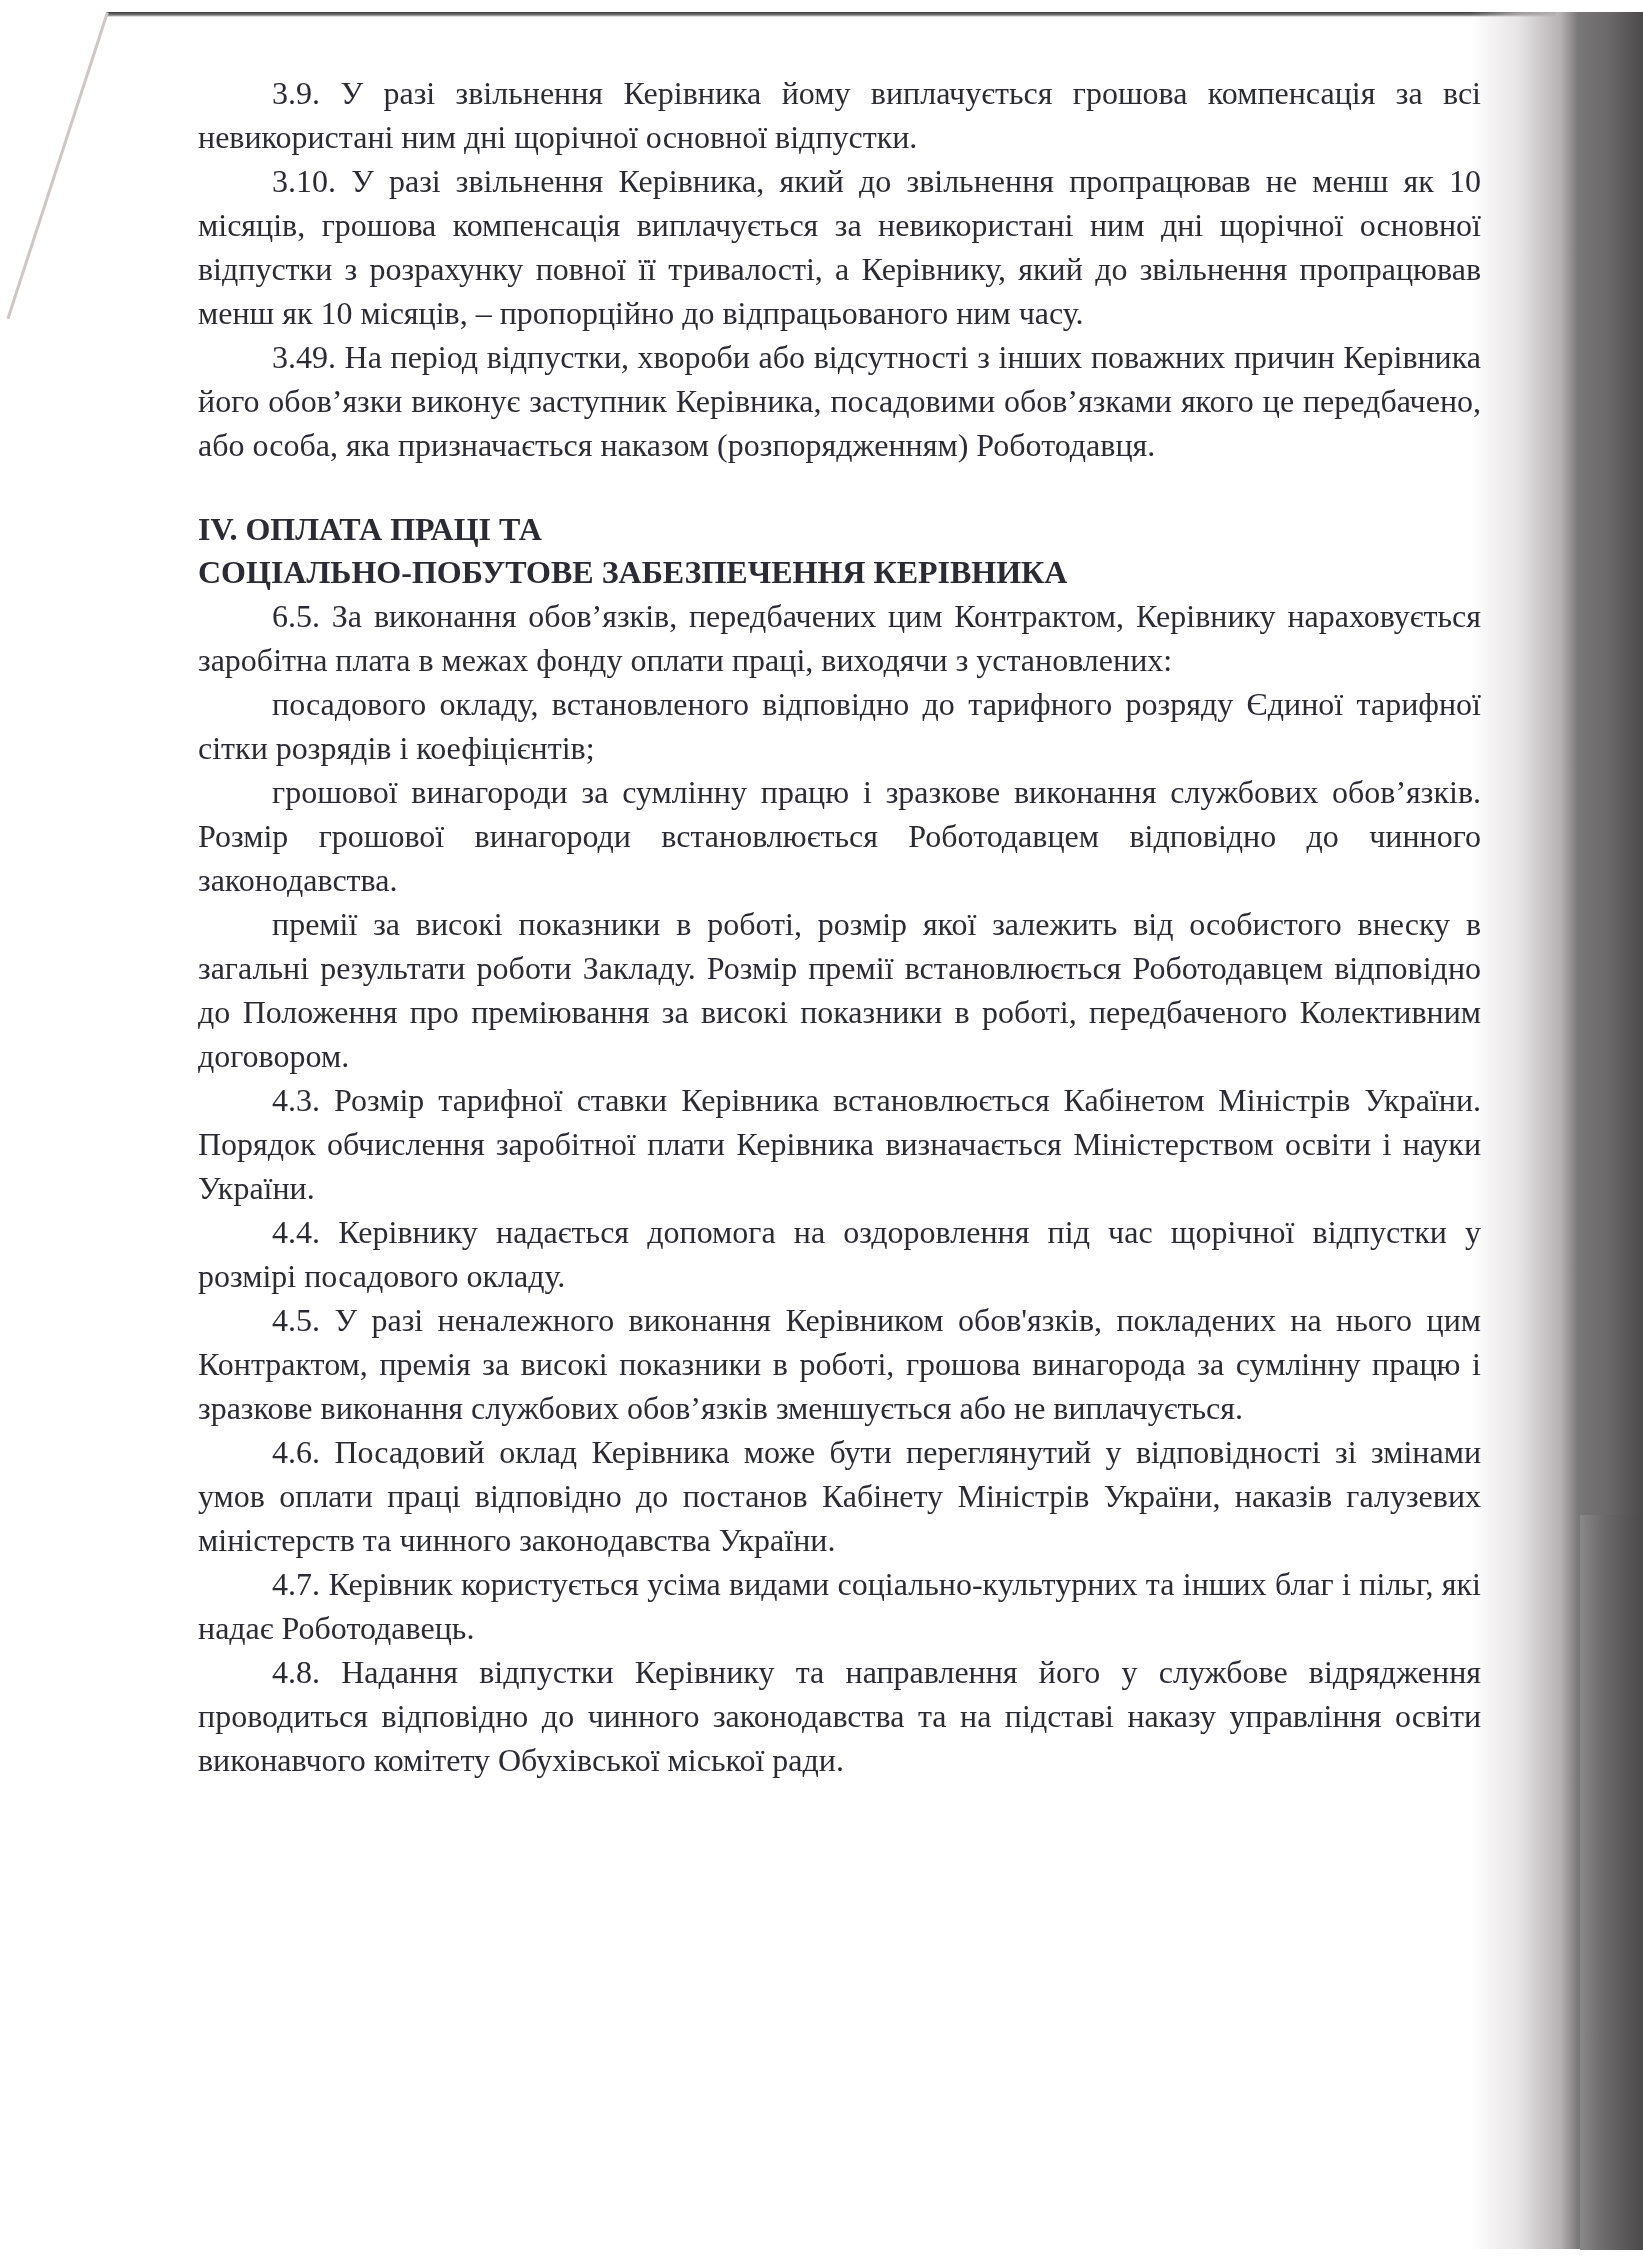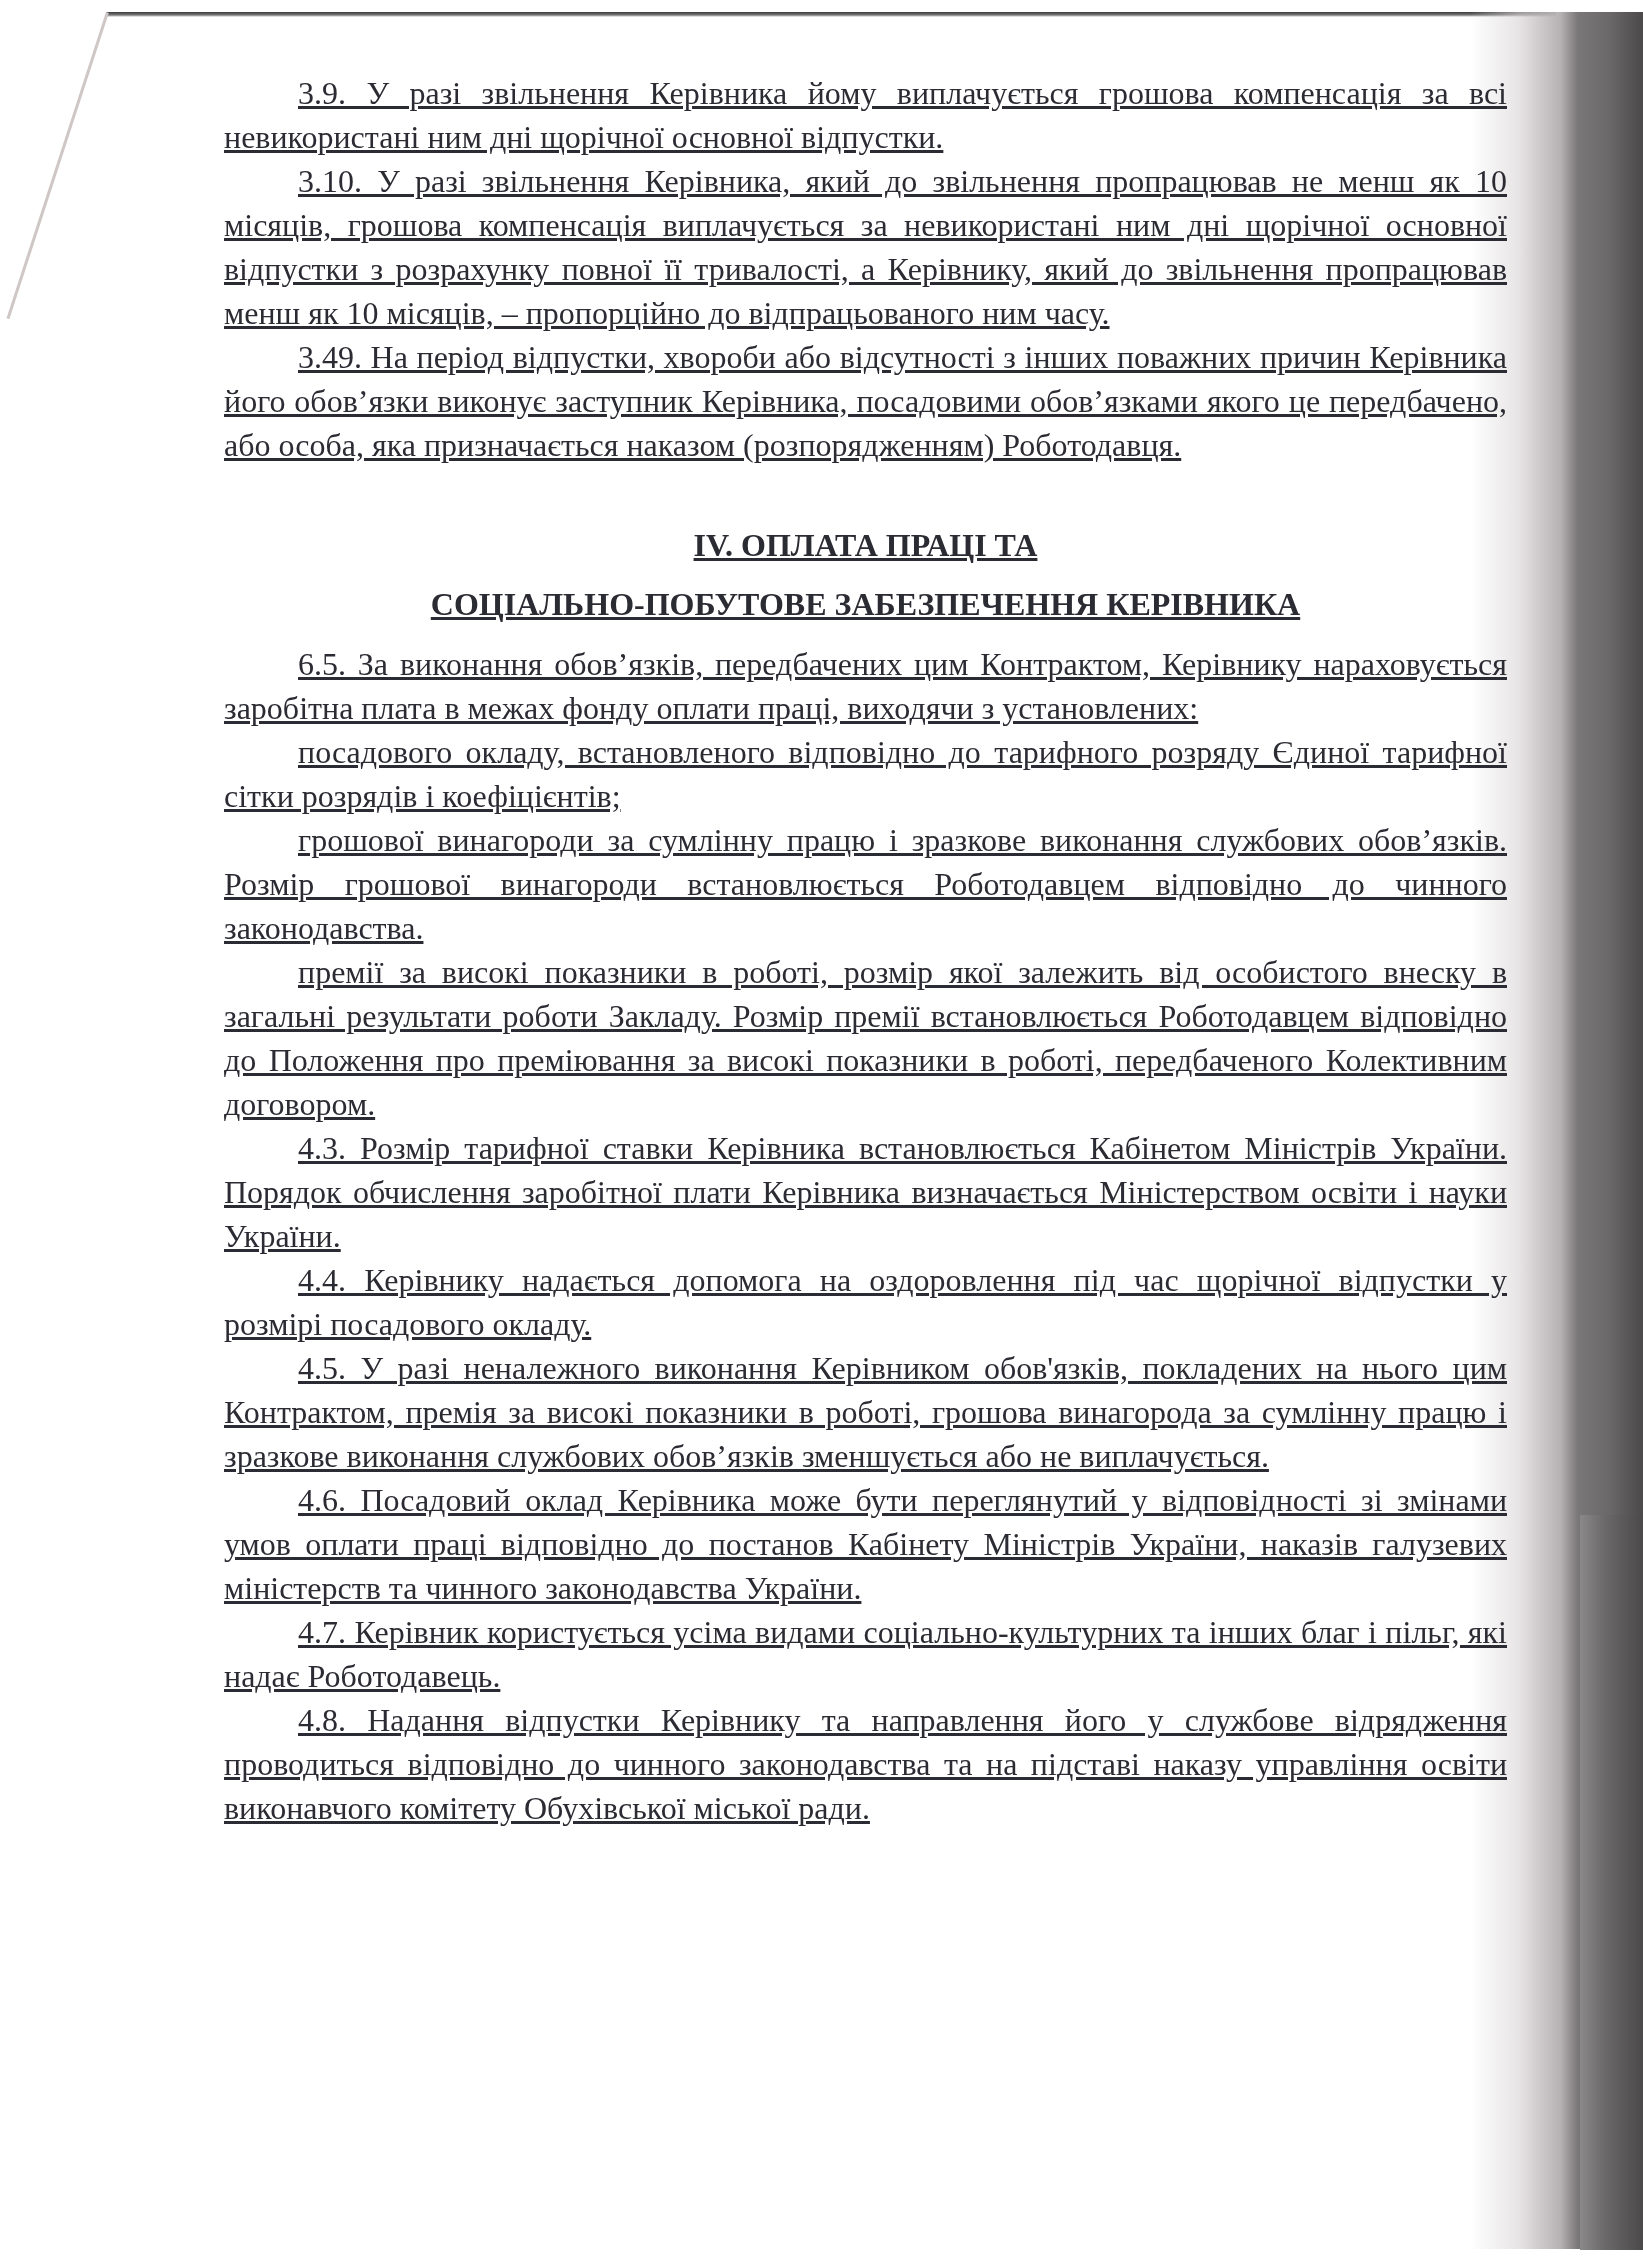--- a/index.html
+++ b/index.html
@@ -53,38 +53,37 @@
       right: 0;
       top: 1515px;
       width: 64px;
       height: 735px;
       background: linear-gradient(to right, #8a8888, #6a6868 40%, #4a4848);
     }
 
     
     .page {
       position: absolute;
-      left: 224px;
+      left: 198px;
       top: 71px;
       width: 1283px;
-      text-decoration: underline;
     }
     .para {
       font-size: 32px;
       line-height: 44px;
       text-align: justify;
       text-indent: 74px;
       margin: 0;
     }
     .section-heading {
       font-weight: bold;
       font-size: 32px;
       line-height: 43px;
-      text-align: center;
-      margin: 16px;
+      text-align: left;
+      margin: 0;
     }
     .spacer-lg { height: 41px; }
   </style>
 </head>
 <body>
 
 <div class="scan-top-edge"></div>
 <div class="scan-left-line"></div>
 <div class="scan-right-shadow"></div>
 <div class="scan-right-shadow-bottom"></div>

